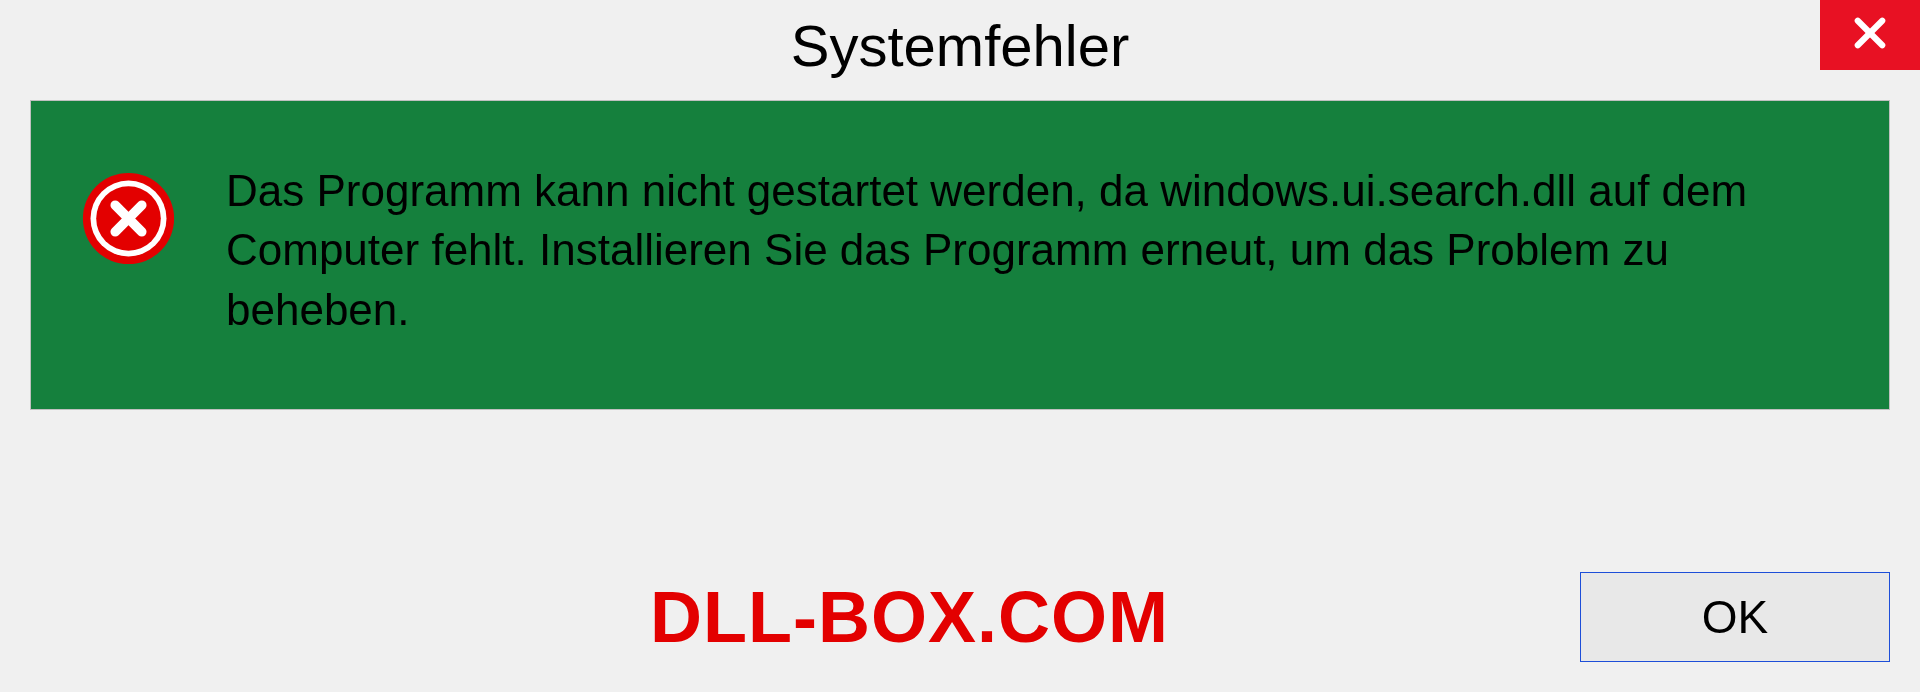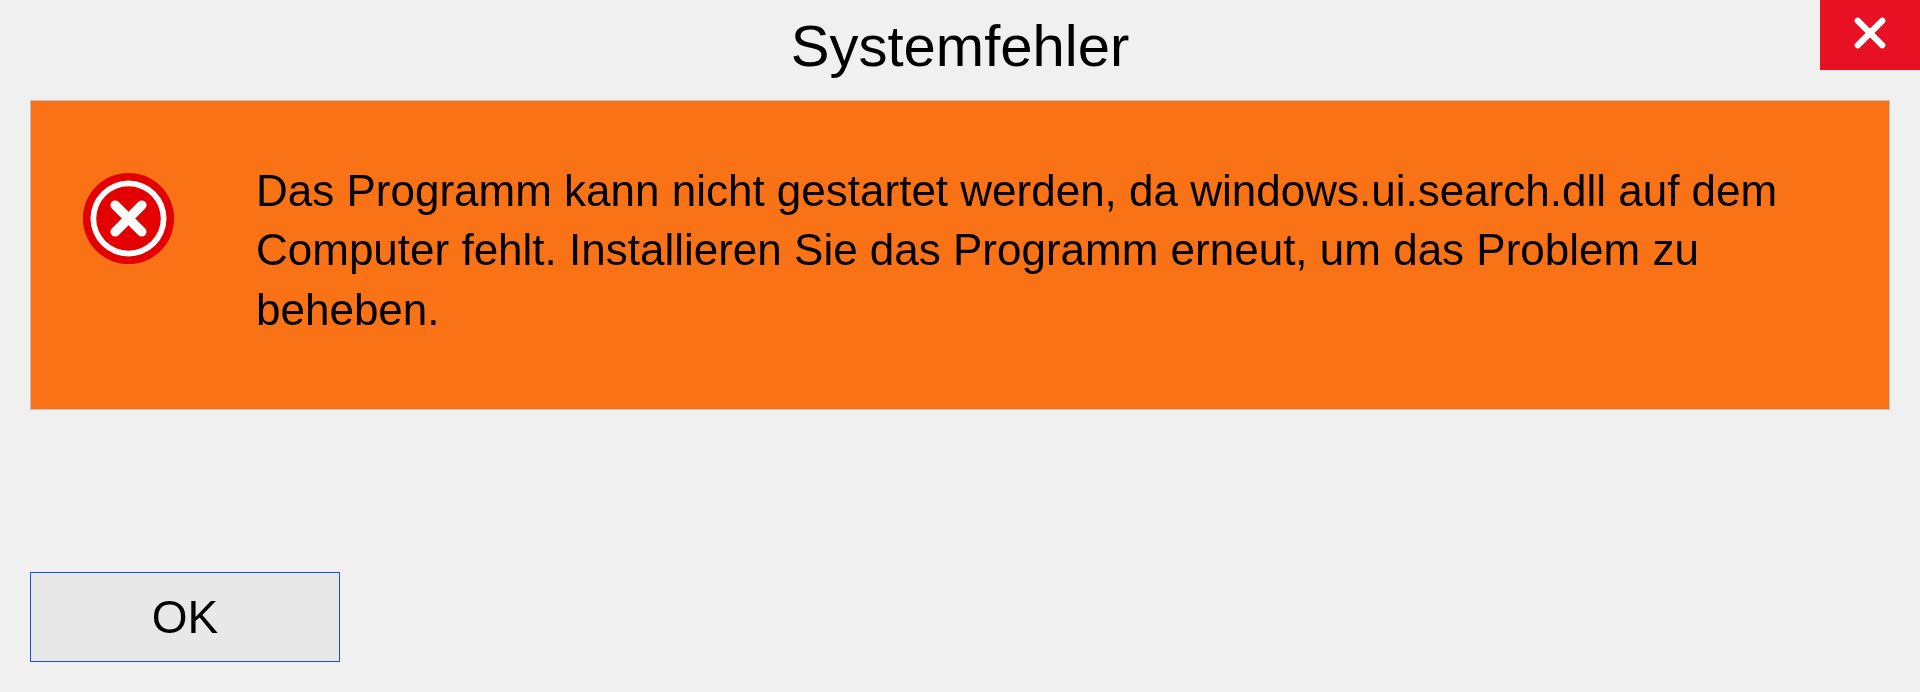--- a/index.html
+++ b/index.html
@@ -46,26 +46,26 @@
       align-items: center;
       justify-content: center;
       cursor: pointer;
     }
     .close-btn svg {
       width: 42px;
       height: 42px;
     }
     .content-area {
       margin: 5px 30px 0 30px;
-      background: #f97316;
+      background: #15803d;
       border: 1px solid #c0c0c0;
       padding: 60px 50px 70px 50px;
       display: flex;
       align-items: flex-start;
-      gap: 80px;
+      gap: 50px;
     }
     .error-icon {
       flex-shrink: 0;
       width: 95px;
       height: 95px;
       margin-top: 10px;
     }
     .error-icon svg {
       width: 95px;
       height: 95px;
@@ -128,16 +128,17 @@
         <circle cx="50" cy="50" r="40" fill="#ffffff"></circle>
         <circle cx="50" cy="50" r="34" fill="#e30000"></circle>
         <line x1="36" y1="36" x2="64" y2="64" stroke="#ffffff" stroke-width="10" stroke-linecap="round"></line>
         <line x1="64" y1="36" x2="36" y2="64" stroke="#ffffff" stroke-width="10" stroke-linecap="round"></line>
       </svg>
     </div>
     <div class="message-text">Das Programm kann nicht gestartet werden, da windows.ui.search.dll auf dem Computer fehlt. Installieren Sie das Programm erneut, um das Problem zu beheben.</div>
   </div>
 
   <div class="footer">
+    <div class="watermark">DLL-BOX.COM</div>
     <button class="ok-button">OK</button>
   </div>
 
 </div>
 
 </body></html>

